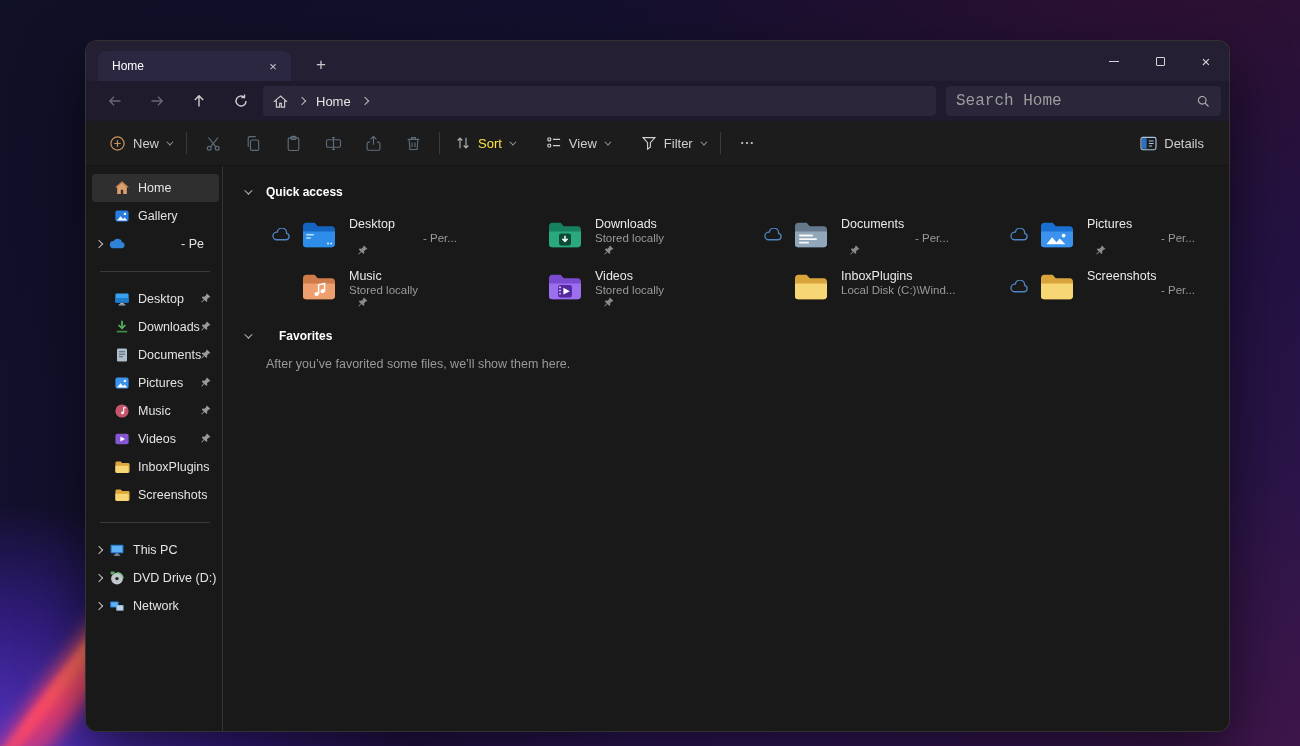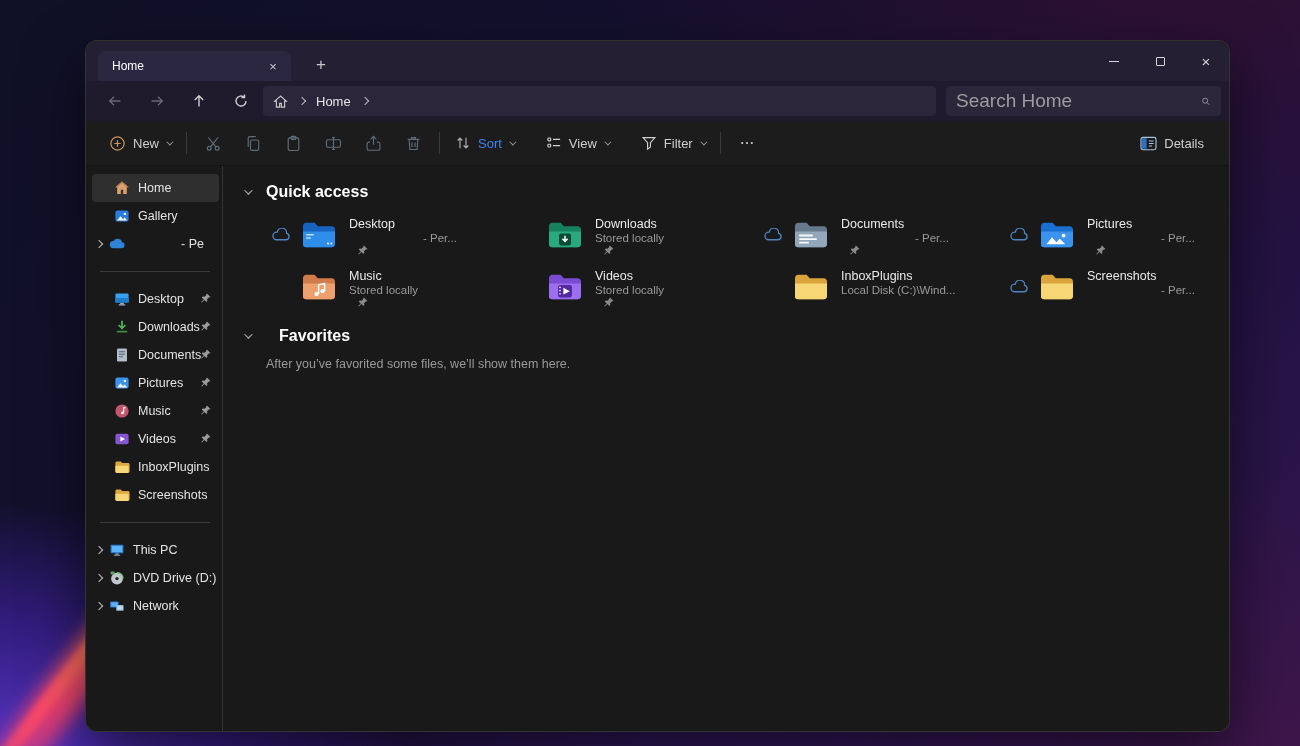--- a/index.html
+++ b/index.html
@@ -42,22 +42,22 @@
 
   
   .navbar { height:40px; background:#1f1a2c; position:relative; flex:none; }
   .navbtn { position:absolute; top:4px; width:32px; height:32px; display:flex; align-items:center;
     justify-content:center; border-radius:4px; }
   .navbtn svg { display:block; }
   .crumb { position:absolute; left:177px; top:5px; width:673px; height:30px; background:#2b2639;
     border-radius:4px; display:flex; align-items:center; padding:0 10px; gap:11px; color:#e6e6e6; font-size:13px; }
   .search { position:absolute; left:860px; top:5px; width:275px; height:30px; background:#2b2639;
     border-radius:4px; display:flex; align-items:center; padding:0 10px; }
-  .search input { flex:1; background:transparent; border:none; outline:none; color:#fef9c3; font-size:19px;
-    font-family:Liberation Sans, sans-serif; }
+  .search input { flex:1; background:transparent; border:none; outline:none; color:#fef9c3; font-size:16px;
+    font-family:Liberation Mono, monospace; }
   .search input::placeholder { color:#9d9d9d; }
 
   .chev { width:6px; height:6px; border-right:1.4px solid #bdbdbd; border-bottom:1.4px solid #bdbdbd; display:inline-block; }
   .chev.right { transform:rotate(-45deg); }
   .chev.down  { transform:rotate(45deg) translateY(-2px); }
   .chev.sm { width:5px; height:5px; border-color:#9a9a9a; }
 
   
   .cmdbar { height:45px; background:#1c1c1c; border-bottom:1px solid #141414; display:flex; align-items:center;
     padding:0 16px 0 14px; flex:none; }
@@ -78,21 +78,21 @@
   .sitem.expandable { padding-left:4px; }
   .sitem.expandable .chev { margin-right:7px; flex:none; }
   .sitem.selected { background:#2f2f2f; }
   .sitem .ico { width:16px; height:16px; margin-right:8px; flex:none; }
   .sitem .slabel { white-space:nowrap; overflow:hidden; }
   .sitem .slabel.faraway { position:absolute; right:15px; }
   .sitem .pin { position:absolute; right:8px; top:8px; }
   .sdiv { height:1px; background:#3a3a3a; margin:13px 12px 13px 14px; }
 
   .content { flex:1; padding:16px 0 0 18px; position:relative; min-width:0; }
-  .sechead { display:flex; align-items:center; gap:13px; height:20px; color:#ffffff; font-size:16px; font-weight:700; }
+  .sechead { display:flex; align-items:center; gap:13px; height:20px; color:#ffffff; font-size:12px; font-weight:700; }
   .sechead .chevwrap { width:12px; display:flex; justify-content:center; }
 
   .tiles { margin-top:10px; display:grid; grid-template-columns:repeat(4,246px); grid-row-gap:4px; }
   .tile { height:48px; position:relative; border-radius:4px; }
   .tile .cloud { position:absolute; left:30px; top:16px; }
   .tile .folder { position:absolute; left:60px; top:8px; }
   .tile .tname { position:absolute; left:108px; top:5px; font-size:12.5px; color:#eaeaea; white-space:nowrap; }
   .tile .tsub { position:absolute; left:108px; top:20px; font-size:11.5px; color:#9a9a9a; white-space:nowrap; }
   .tile .tsub.right { left:182px;text-align:right; }
   .tile .tpin { position:absolute; left:116px; top:33px; }
@@ -217,21 +217,21 @@
     <div class="cmd icononly dim">
       <svg width="17" height="17" viewBox="0 0 18 18">
           <path d="M2.8 4.6h12.4M7 4.4V2.8h4v1.6M4.4 4.8l.8 10.6h7.6l.8-10.6M7.4 8v4.6M10.6 8v4.6" fill="none" stroke="currentColor" stroke-width="1.2"></path>
         </svg>
     </div>
     <div class="vsep"></div>
     <div class="cmd">
       <svg width="16" height="16" viewBox="0 0 17 17">
           <path d="M5.3 14V3.4M2.8 5.9l2.5-2.5 2.5 2.5M11.7 3v10.6M9.2 11.1l2.5 2.5 2.5-2.5" fill="none" stroke="#a9a9a9" stroke-width="1.3"></path>
         </svg>
-      <span class="lbl" style="color:#3b82f6">Sort</span>
+      <span class="lbl" style="color:#fde047">Sort</span>
       <span class="chev down sm"></span>
     </div>
     <div class="cmd" style="margin-left:14px">
       <svg width="16" height="16" viewBox="0 0 17 17">
           <rect x="2" y="3.2" width="3" height="3" rx=".8" fill="none" stroke="#cfcfcf" stroke-width="1.2"></rect>
           <rect x="2" y="9.8" width="3" height="3" rx=".8" fill="none" stroke="#cfcfcf" stroke-width="1.2"></rect>
           <path d="M7.4 4.7h7.6M7.4 11.3h7.6" stroke="#cfcfcf" stroke-width="1.2"></path>
         </svg>
       <span class="lbl">View</span>
       <span class="chev down sm"></span>

